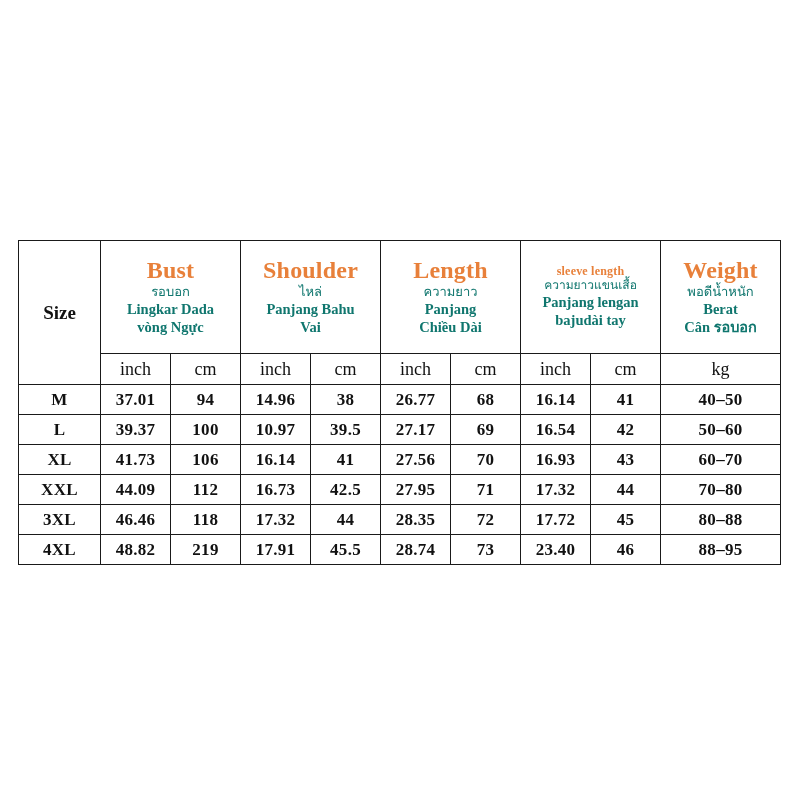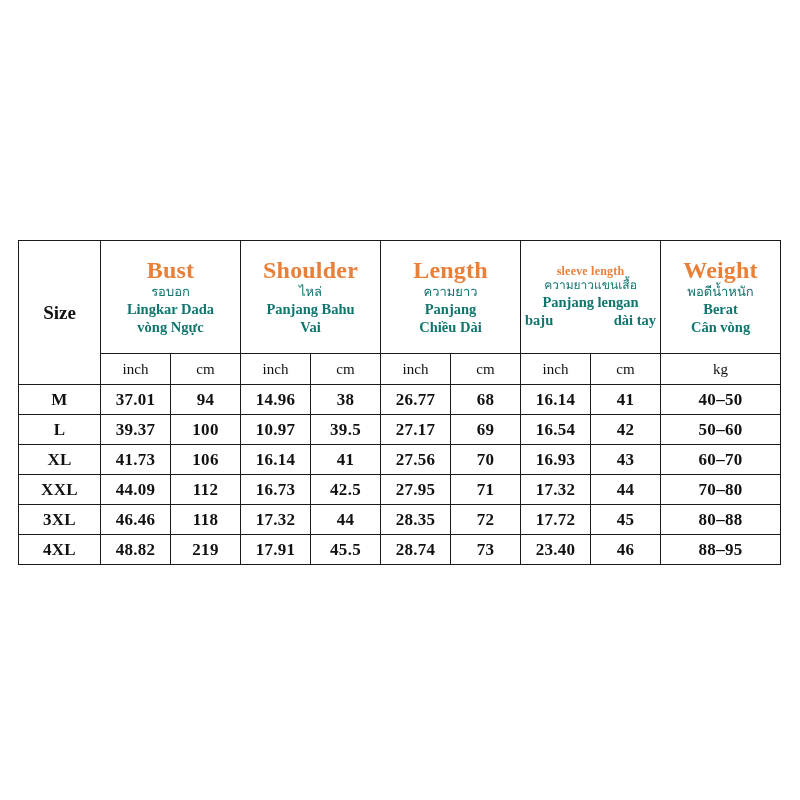--- a/index.html
+++ b/index.html
@@ -74,35 +74,35 @@
     font-family: "DejaVu Sans", sans-serif;
     font-size: 13px;
     font-weight: normal;
     line-height: 1.3;
   }
   .grp-sub.thai.tight {
     font-size: 12px;
   }
   .grp-sub.wide {
     display: flex;
-    justify-content: space-between;
+    justify-content: center;
     padding: 0 4px;
   }
 
   
   .size-label {
     font-weight: bold;
     font-size: 19px;
     color: #111111;
   }
 
   
   .unit-cell {
     height: 30px;
-    font-size: 15px;
+    font-size: 18px;
     font-weight: normal;
     color: #111111;
     margin-top: 9px;
   }
 
   
   .data-cell {
     height: 29px;
     font-size: 17px;
     font-weight: bold;
@@ -166,21 +166,21 @@
         <div class="grp-sub wide">
           <span>baju</span>
           <span>dài tay</span>
         </div>
       </td>
 
       <td class="grp-cell">
         <div class="grp-title">Weight</div>
         <div class="grp-sub thai">พอดีน้ำหนัก</div>
         <div class="grp-sub">Berat</div>
-        <div class="grp-sub">Cân vòng</div>
+        <div class="grp-sub">Cân รอบอก</div>
       </td>
     </tr>
 
     <tr>
       <td class="unit-cell">inch</td>
       <td class="unit-cell">cm</td>
 
       <td class="unit-cell">inch</td>
       <td class="unit-cell">cm</td>
 

